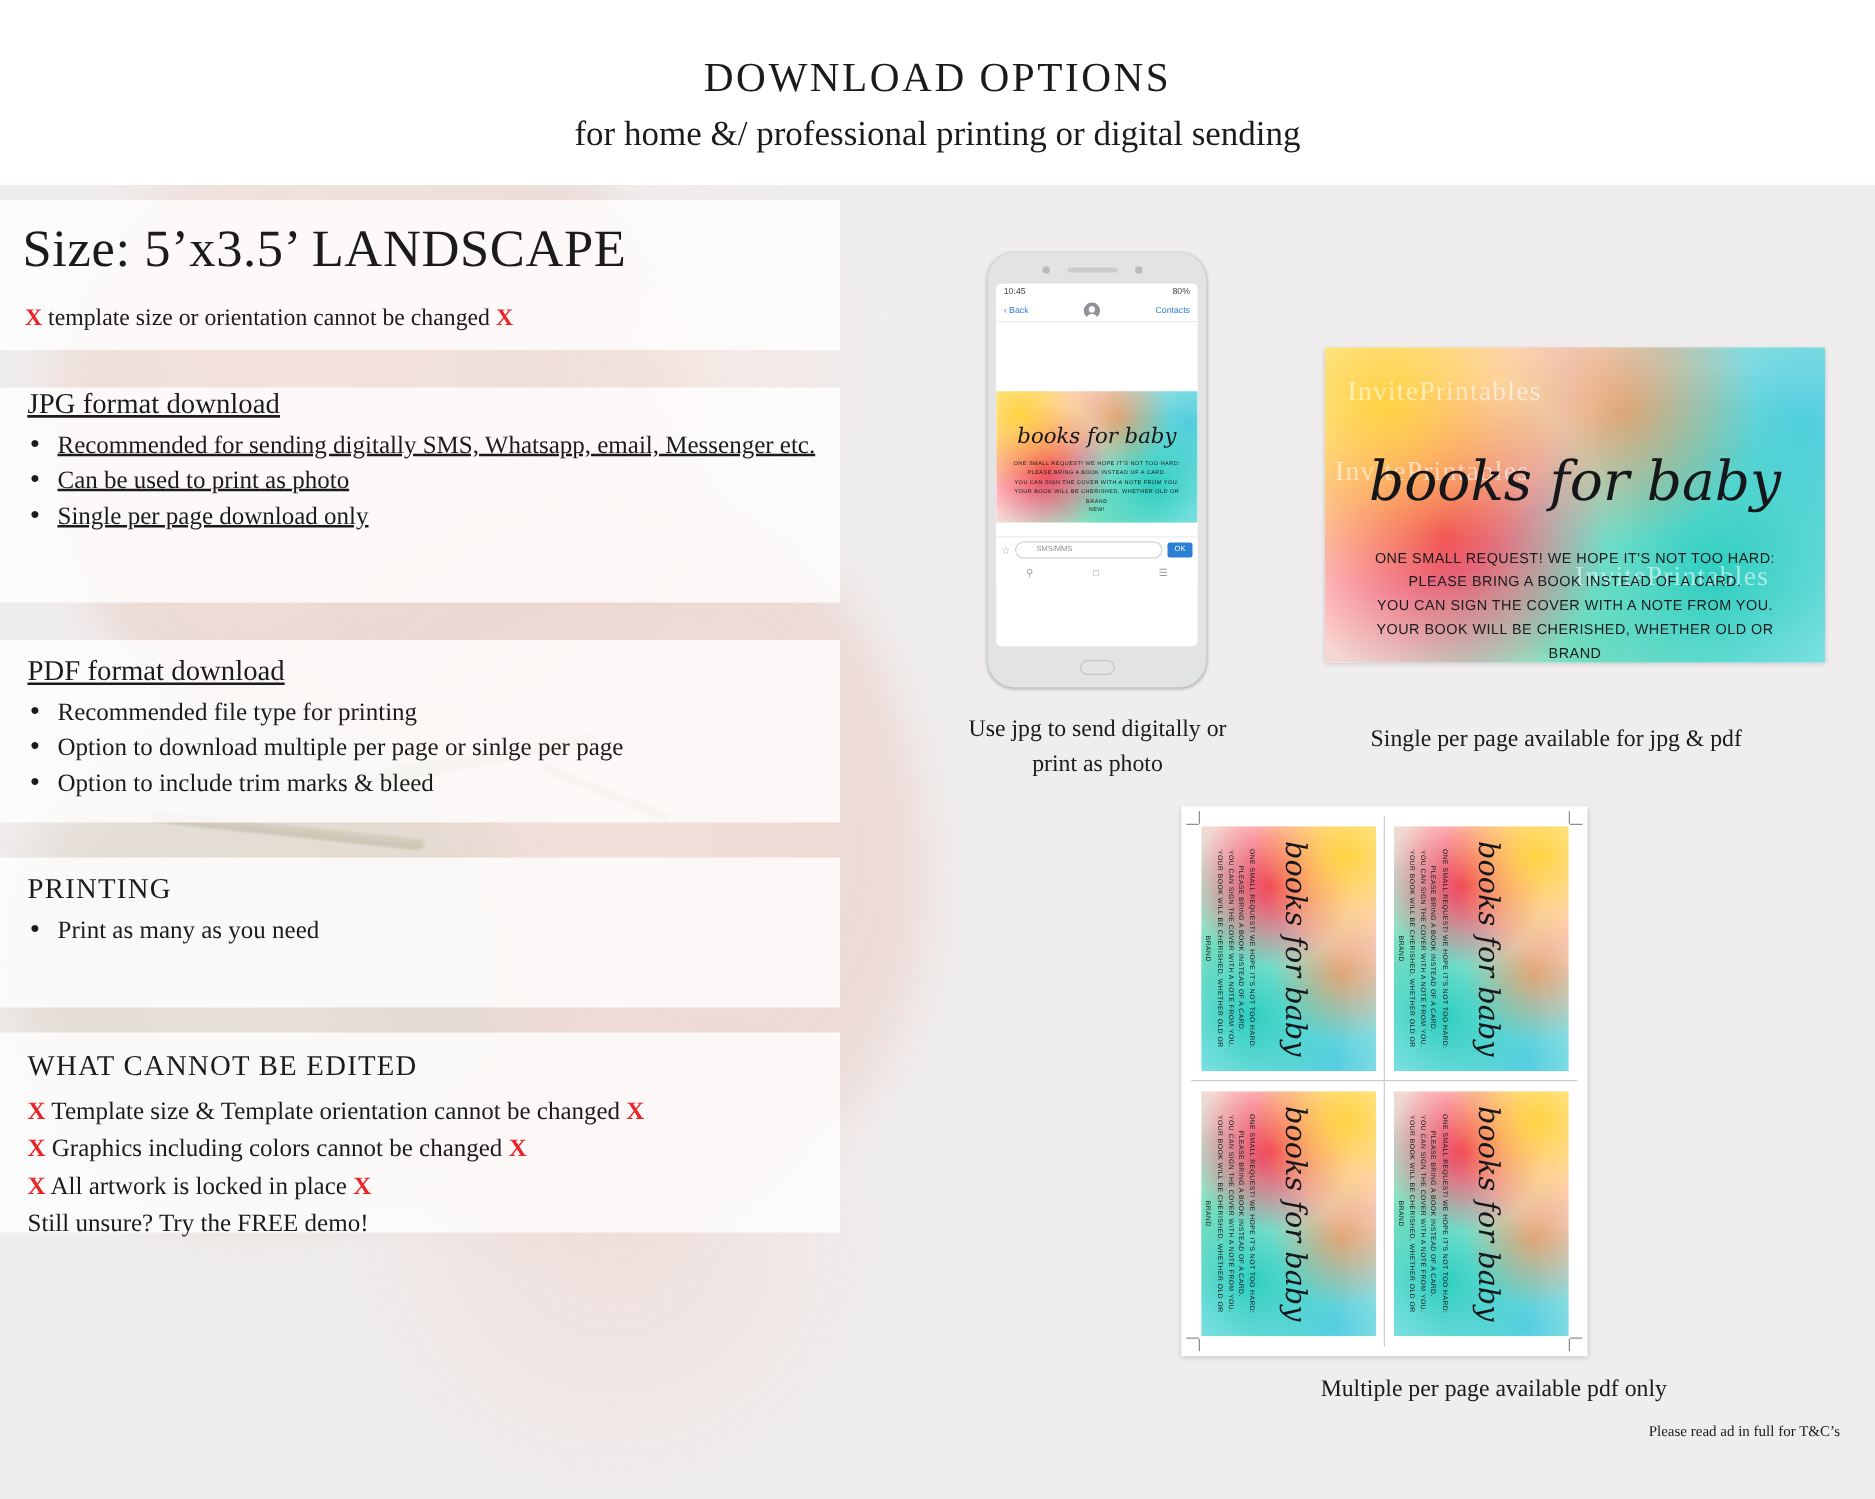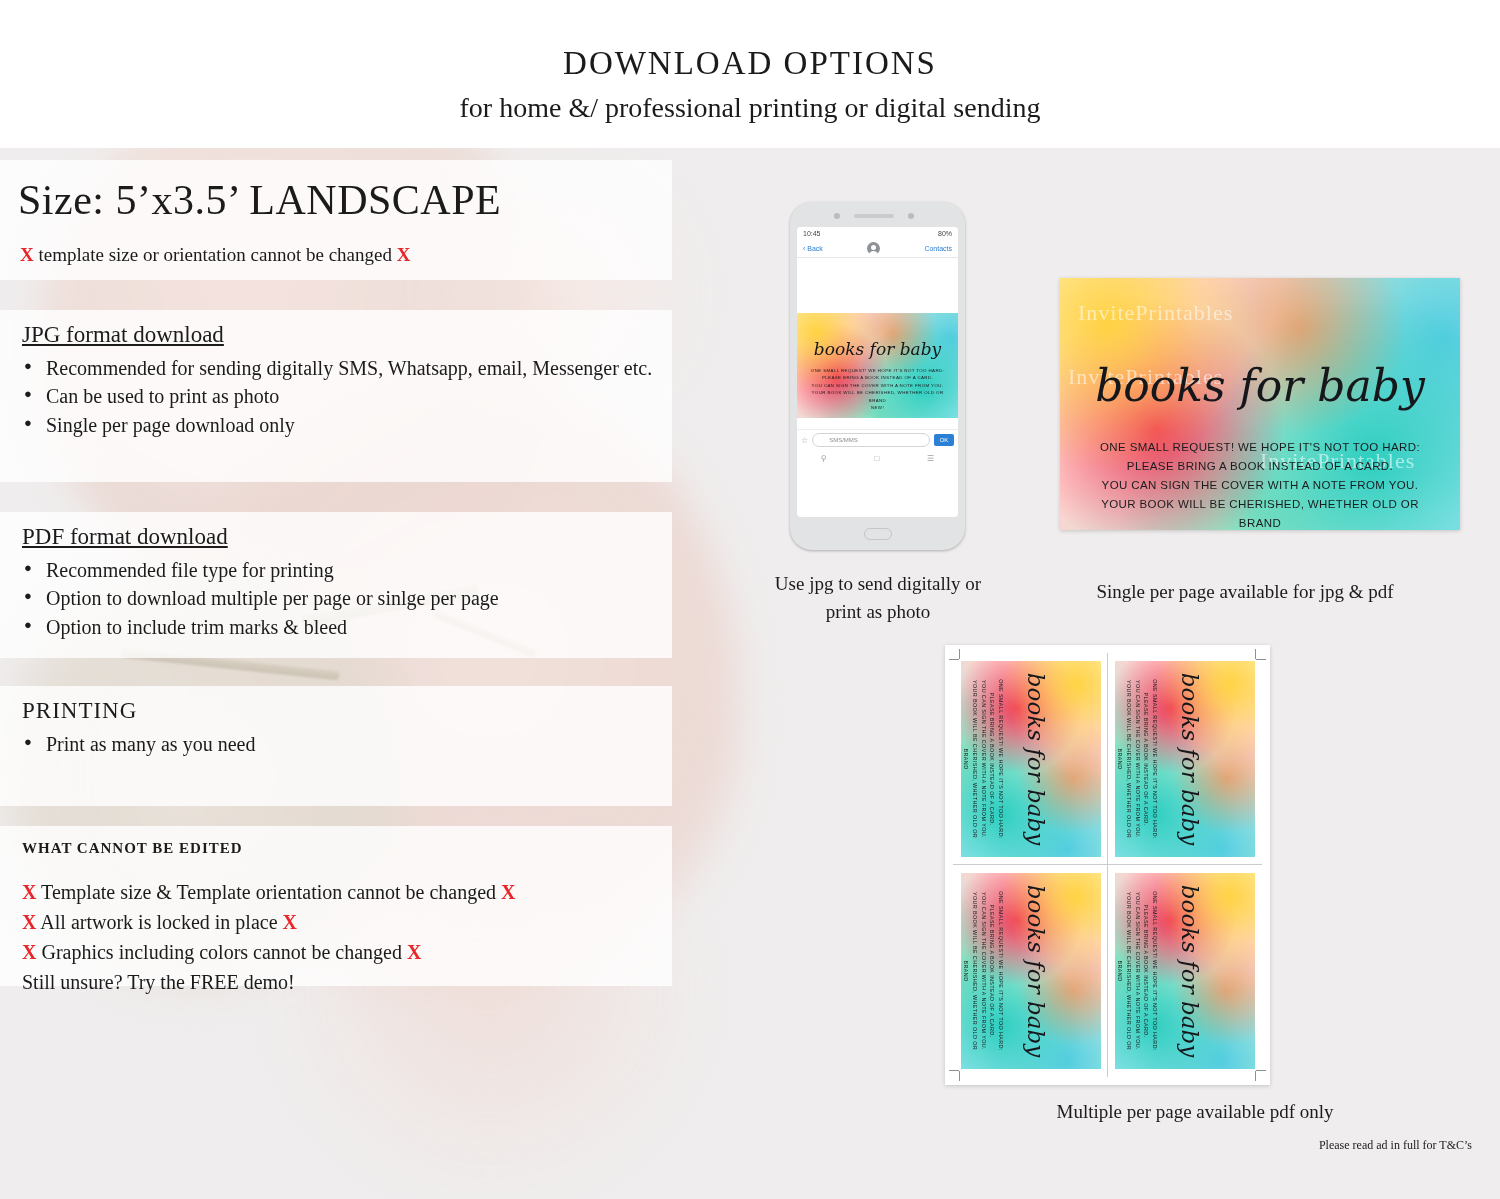--- a/index.html
+++ b/index.html
@@ -131,21 +131,21 @@
 
   <div class="panel p-size"></div>
   <div class="size-head">Size: 5’x3.5’ LANDSCAPE</div>
   <div class="size-sub">
     <span class="x">X</span>
     <span>template size or orientation cannot be changed</span>
     <span class="x">X</span>
   </div>
 
   <div class="panel p-jpg"></div>
-  <div class="blk" style="top:322px;width:640px;">
+  <div class="blk" style="top:310px;width:640px;text-decoration:underline;">
     <div class="sec-head">JPG format download</div>
     <ul>
       <li>Recommended for sending digitally SMS, Whatsapp, email, Messenger etc.</li>
       <li>Can be used to print as photo</li>
       <li>Single per page download only</li>
     </ul>
   </div>
 
   <div class="panel p-pdf"></div>
   <div class="blk" style="top:524px;width:640px;">
@@ -160,34 +160,34 @@
   <div class="panel p-print"></div>
   <div class="blk" style="top:698px;width:640px;">
     <div class="sec-head nounder">PRINTING</div>
     <ul>
       <li>Print as many as you need</li>
     </ul>
   </div>
 
   <div class="panel p-cannot"></div>
   <div class="blk" style="top:840px;width:640px;">
-    <div class="sec-head nounder" style="font-size:15px;margin-bottom:20px;font-weight:bold;">WHAT CANNOT BE EDITED</div>
+    <div class="sec-head nounder" style="font-size:23px;margin-bottom:8px;">WHAT CANNOT BE EDITED</div>
     <div class="plain-line">
       <span class="x">X</span>
       <span>Template size &amp; Template orientation cannot be changed</span>
       <span class="x">X</span>
     </div>
     <div class="plain-line">
       <span class="x">X</span>
+      <span>Graphics including colors cannot be changed</span>
+      <span class="x">X</span>
+    </div>
+    <div class="plain-line">
+      <span class="x">X</span>
       <span>All artwork is locked in place</span>
-      <span class="x">X</span>
-    </div>
-    <div class="plain-line">
-      <span class="x">X</span>
-      <span>Graphics including colors cannot be changed</span>
       <span class="x">X</span>
     </div>
     <div class="plain-line">Still unsure? Try the FREE demo!</div>
   </div>
 
   <div class="phone">
     <div class="ph-speaker"></div>
     <div class="ph-dot l"></div>
     <div class="ph-dot r"></div>
     <div class="phone-inner">

